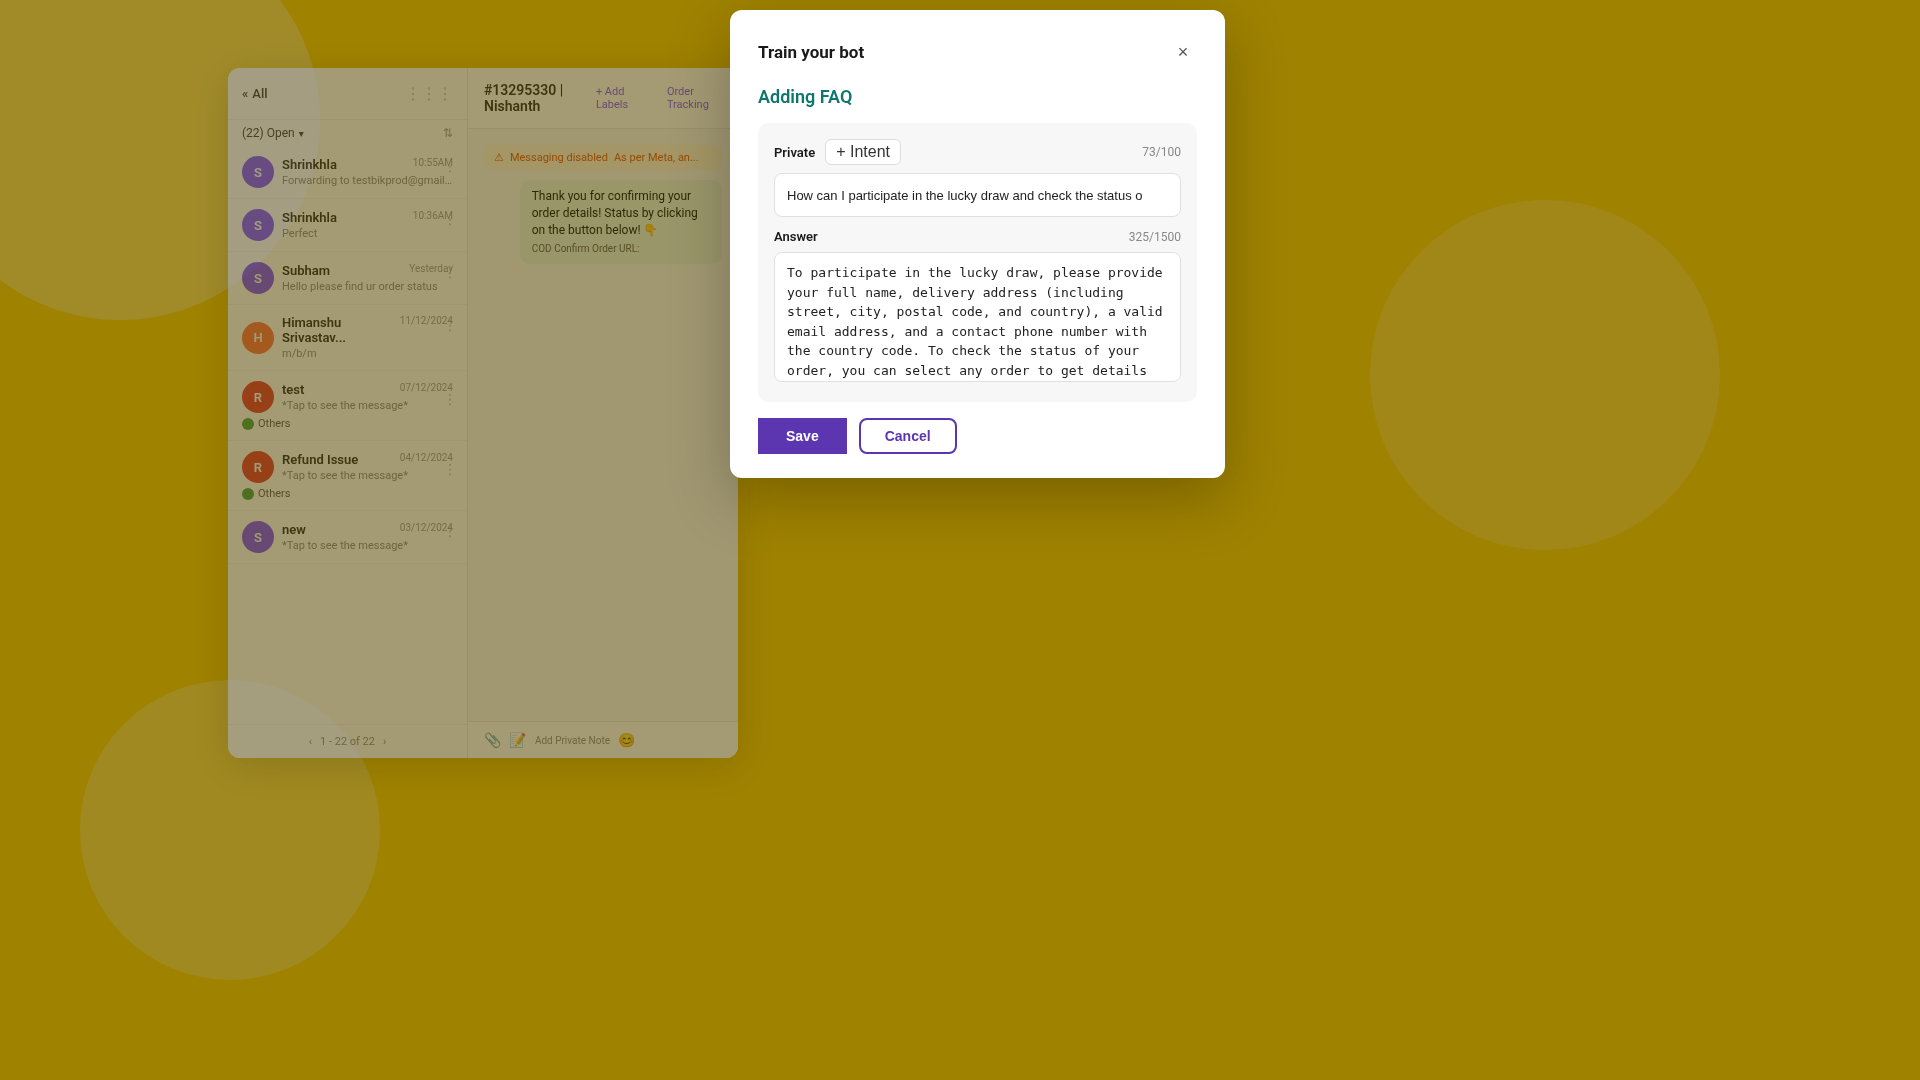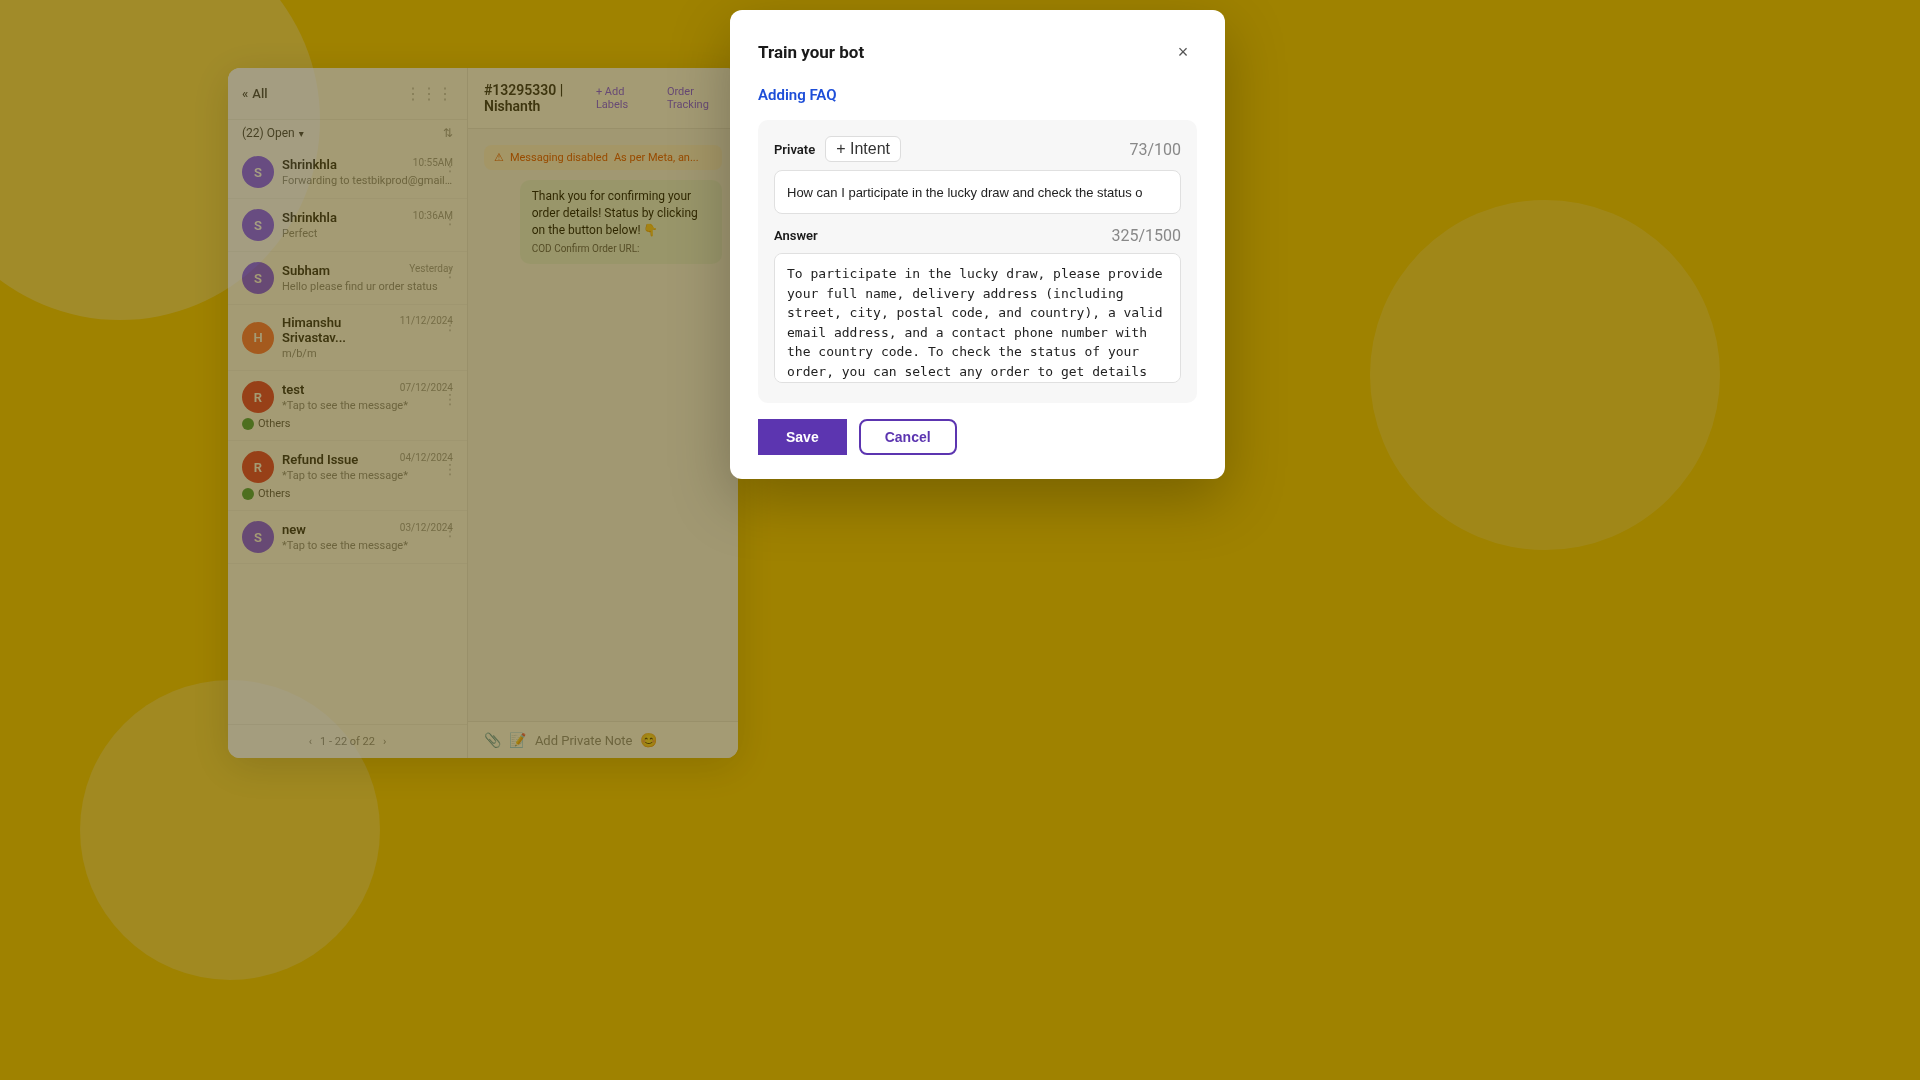--- a/index.html
+++ b/index.html
@@ -253,21 +253,21 @@
     .chat-footer {
       padding: 10px 16px;
       border-top: 1px solid #e8e8e8;
       background: #fff;
       display: flex;
       align-items: center;
       gap: 8px;
     }
 
     .chat-note-btn {
-      font-size: 13px;
+      font-size: 10px;
       color: #888;
       cursor: pointer;
     }
 
     
     .overlay {
       position: absolute;
       inset: 0;
       background: rgba(0,0,0,0.35);
       z-index: 10;
@@ -306,23 +306,23 @@
       background: transparent;
       cursor: pointer;
       display: flex;
       align-items: center;
       justify-content: center;
       font-size: 18px;
       color: #555;
     }
 
     .modal-subtitle {
-      font-size: 15px;
+      font-size: 18px;
       font-weight: 600;
-      color: #1d4ed8;
+      color: #0f766e;
       margin-bottom: 16px;
     }
 
     .faq-card {
       background: #f7f7f7;
       border-radius: 10px;
       padding: 16px;
       margin-bottom: 16px;
     }
 
@@ -346,21 +346,21 @@
       font-size: 16px;
       color: #333;
       background: #fff;
       border: 1px solid #ddd;
       border-radius: 6px;
       padding: 3px 10px;
       cursor: pointer;
     }
 
     .faq-count {
-      font-size: 16px;
+      font-size: 12px;
       color: #888;
       text-align: right;
     }
 
     .faq-input {
       width: 100%;
       background: #fff;
       border: 1px solid #e0e0e0;
       border-radius: 8px;
       padding: 10px 12px;

